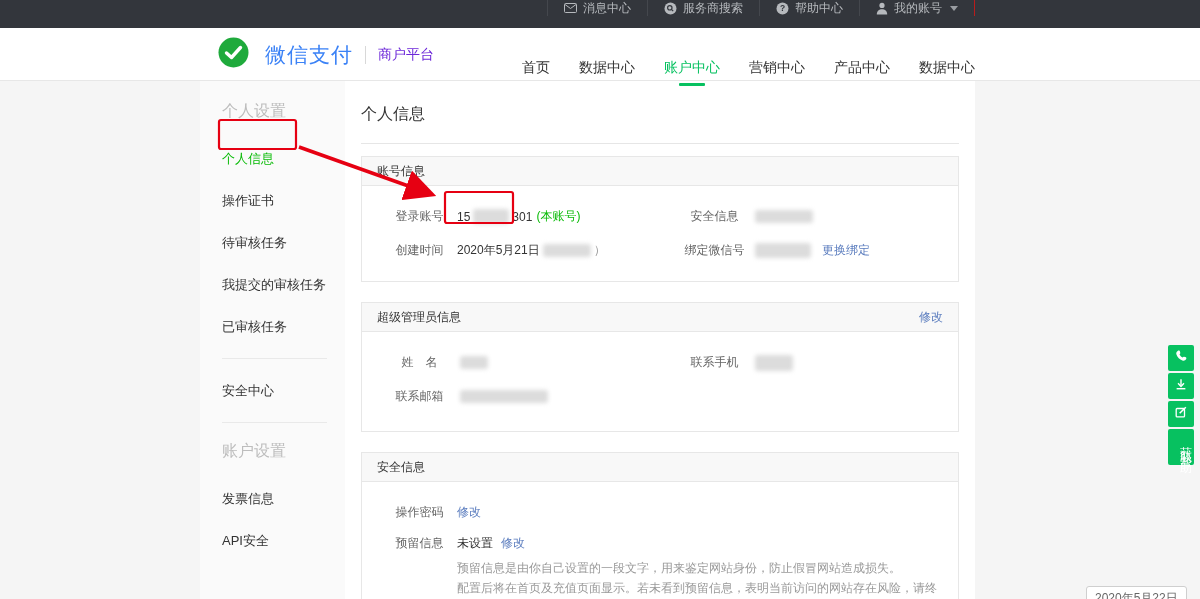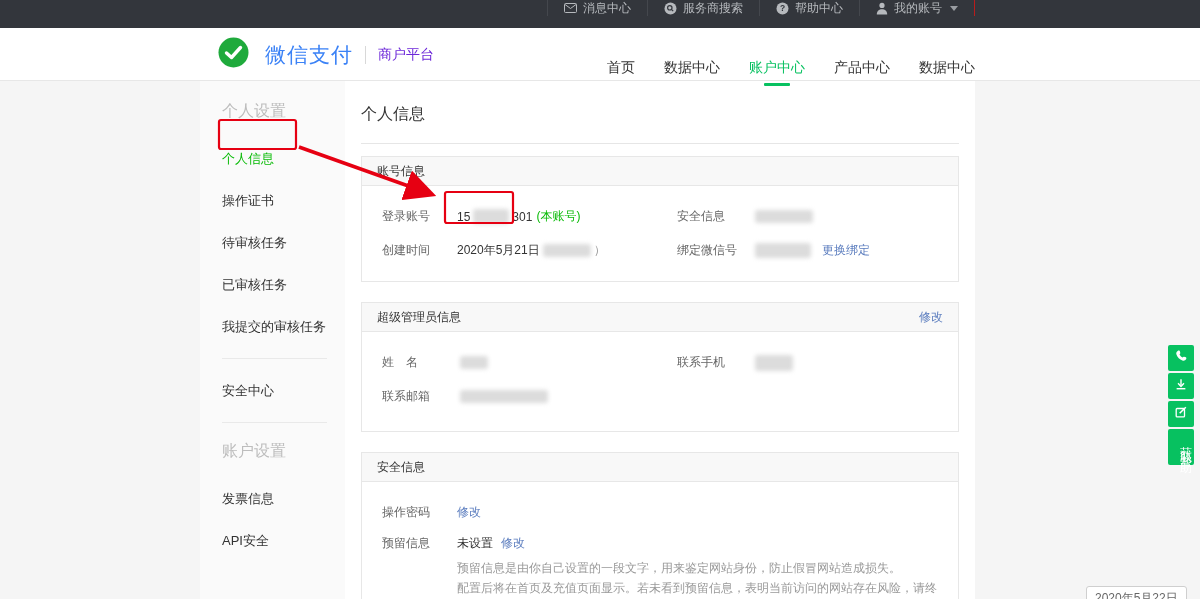--- a/index.html
+++ b/index.html
@@ -53,21 +53,21 @@
   .title-rule { border:none; border-top:1px solid #e6e6e6; margin-bottom:12px; }
 
   .card { border:1px solid #e7e7e7; background:#fff; margin-bottom:20px; }
   .card-header {
     height:29px; line-height:28px; background:#f8f8f8; border-bottom:1px solid #e7e7e7;
     padding:0 15px; font-size:12px; color:#333; display:flex; justify-content:space-between;
   }
   .card-body { padding:22px 20px 16px; }
   .row { display:flex; margin-bottom:17px; font-size:12px; }
   .col { flex:0 0 295px; display:flex; align-items:center; }
-  .lbl { width:75px; color:#666; flex-shrink:0; }
+  .lbl { width:75px; color:#666; flex-shrink:0;text-align:center; }
   .val { color:#333; display:flex; align-items:center; }
   .tag-green { color:#09bb07; margin-left:4px; }
   a.blue { color:#5a7cbe; text-decoration:none; cursor:pointer; }
   .redact {
     display:inline-block; background:#dcdcdc; border-radius:3px;
     filter:blur(2px); margin:0 3px; vertical-align:middle;
   }
   .desc { margin:6px 0 0 75px; font-size:12px; color:#999; line-height:20px; }
   .gap8 { margin-left:8px; }
 
@@ -151,37 +151,38 @@
         </svg>
       </span>
       <span class="brand-name">微信支付</span>
       <span class="brand-divider"></span>
       <span class="brand-platform">商户平台</span>
     </div>
     <nav class="nav">
       <span class="nav-item">首页</span>
       <span class="nav-item">数据中心</span>
       <span class="nav-item active">账户中心</span>
+      <span class="nav-item">营销中心</span>
       <span class="nav-item">产品中心</span>
       <span class="nav-item">数据中心</span>
     </nav>
   </div>
 </div>
 
 <div class="shell">
   <div class="content">
 
     <aside class="sidebar">
       <div class="side-title">个人设置</div>
       <div class="group">
         <div class="side-item active">个人信息</div>
         <div class="side-item">操作证书</div>
         <div class="side-item">待审核任务</div>
+        <div class="side-item">我提交的审核任务</div>
         <div class="side-item">已审核任务</div>
-        <div class="side-item">我提交的审核任务</div>
       </div>
       <hr class="side-divider">
       <div class="group">
         <div class="side-item">安全中心</div>
       </div>
       <hr class="side-divider">
       <div class="side-title">账户设置</div>
       <div class="group">
         <div class="side-item">发票信息</div>
         <div class="side-item">API安全</div>

